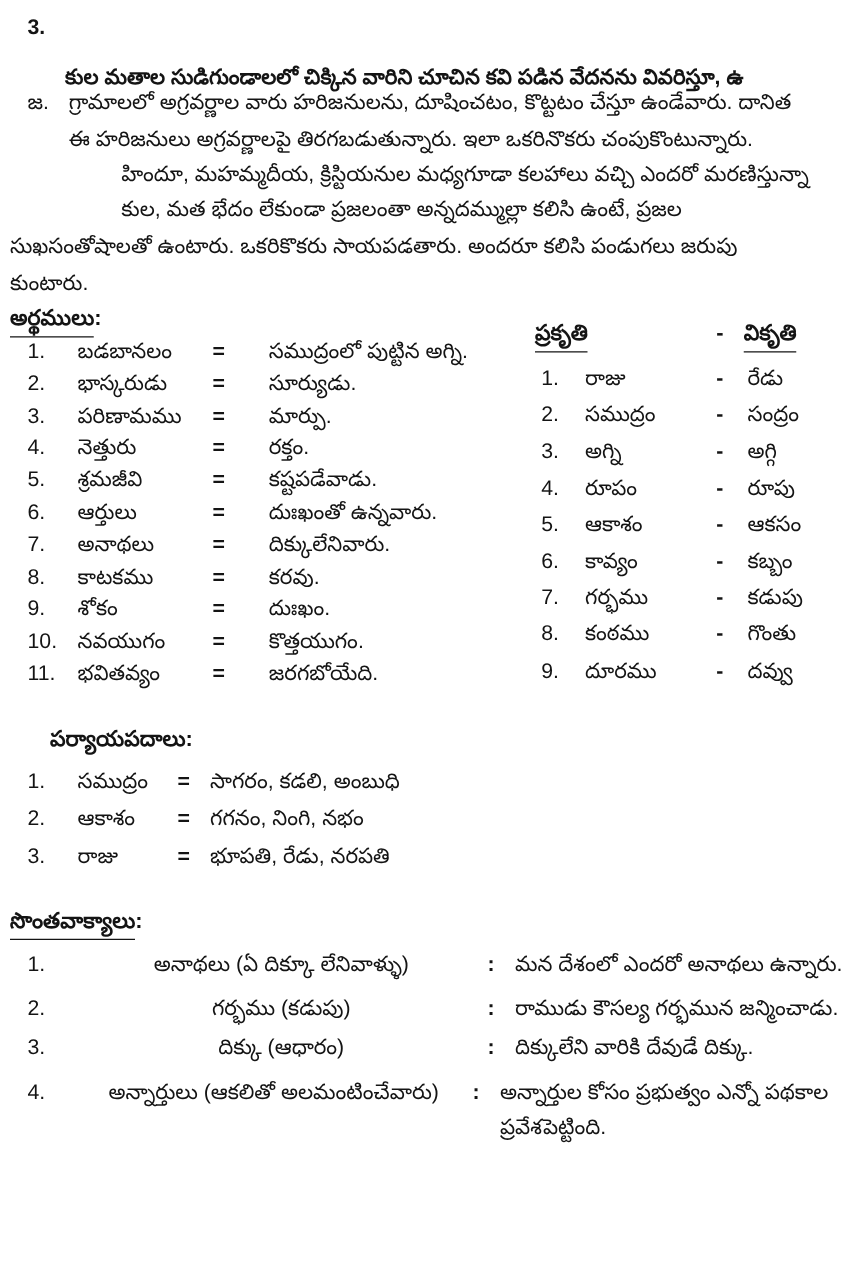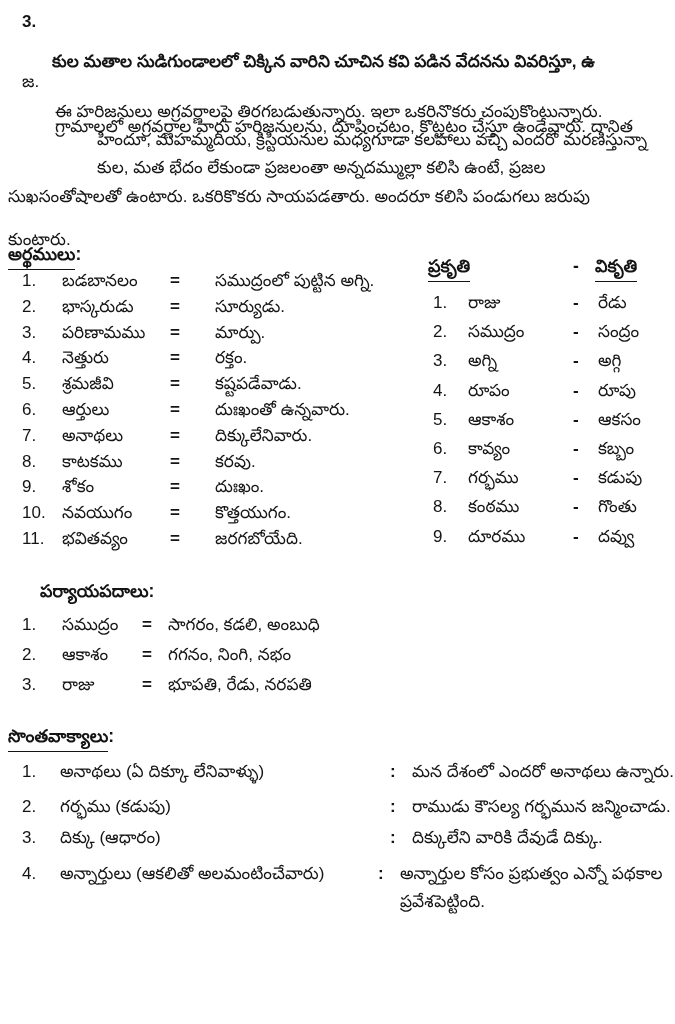--- a/index.html
+++ b/index.html
@@ -37,39 +37,39 @@
   
   .ph-left { width:145px; }
   .ph-dash { width:22px; }
   
   .s-num { width:40px; }
   .s-word { width:80px; }
   .s-eq { width:26px; font-weight:bold; }
   
   .sent-row { position:absolute; display:flex; align-items:flex-start; white-space:nowrap; line-height:28px; }
   .se-num { width:38px; }
-  .se-label { width:330px; }
+  .se-label { width:330px;text-align:center; }
   .se-colon { width:22px; font-weight:bold; }
   .se-text .l2 { display:block; }
 </style>
 </head>
 <body>
 
 <div class="page">
 
   <div class="marker bold" style="left:22px; top:8px;">3.</div>
   <div class="line bold" style="left:52px; top:8px;margin-top:40px;">కుల మతాల సుడిగుండాలలో చిక్కిన వారిని చూచిన కవి పడిన వేదనను వివరిస్తూ, ఉ</div>
 
   <div class="marker" style="left:22px; top:68px;">జ.</div>
-  <div class="line" style="left:55px; top:68px;margin-top:45px;">గ్రామాలలో అగ్రవర్ణాల వారు హరిజనులను, దూషించటం, కొట్టటం చేస్తూ ఉండేవారు. దానిత</div>
+  <div class="line" style="left:55px; top:68px;">గ్రామాలలో అగ్రవర్ణాల వారు హరిజనులను, దూషించటం, కొట్టటం చేస్తూ ఉండేవారు. దానిత</div>
   <div class="line" style="left:55px; top:98px;">ఈ హరిజనులు అగ్రవర్ణాలపై తిరగబడుతున్నారు. ఇలా ఒకరినొకరు చంపుకొంటున్నారు.</div>
   <div class="line" style="left:97px; top:126px;">హిందూ, మహమ్మదీయ, క్రిస్టియనుల మధ్యగూడా కలహాలు వచ్చి ఎందరో మరణిస్తున్నా</div>
   <div class="line" style="left:97px; top:154px;">కుల, మత భేదం లేకుండా ప్రజలంతా అన్నదమ్ముల్లా కలిసి ఉంటే, ప్రజల</div>
   <div class="line" style="left:8px;  top:183px;">సుఖసంతోషాలతో ఉంటారు. ఒకరికొకరు సాయపడతారు. అందరూ కలిసి పండుగలు జరుపు</div>
-  <div class="line" style="left:8px;  top:213px;margin-top:13px;">కుంటారు.</div>
+  <div class="line" style="left:8px;  top:213px;">కుంటారు.</div>
 
   <div class="heading" style="left:8px; top:244px;"><span class="uline">అర్థములు</span><span>:</span></div>
 
   <div class="tbl meanings-tbl" style="left:22px; top:268px;">
     <div class="row">
         <span class="col m-num">1.</span>
         <span class="col m-word">బడబానలం</span>
         <span class="col m-eq">=</span>
         <span class="col">సముద్రంలో పుట్టిన అగ్ని.</span>
       </div>

